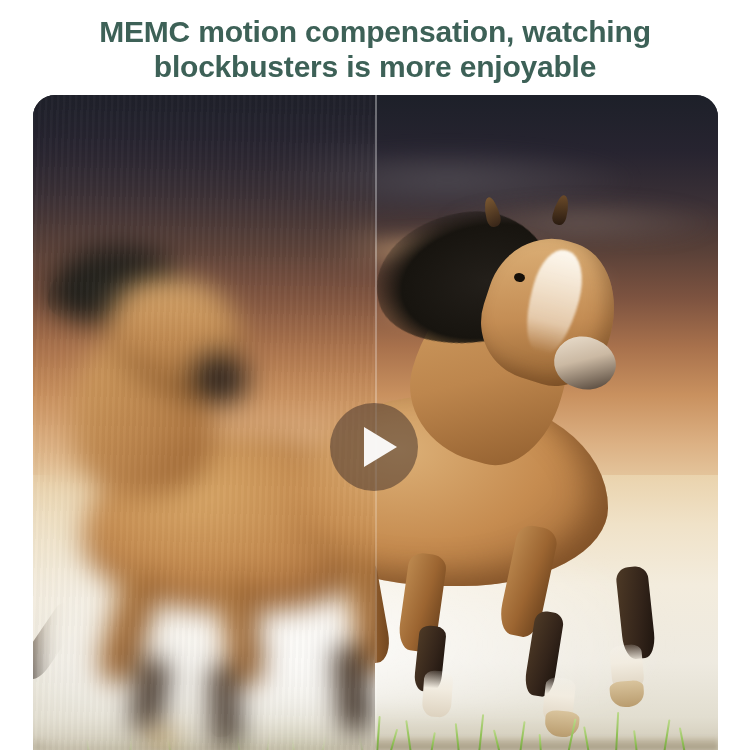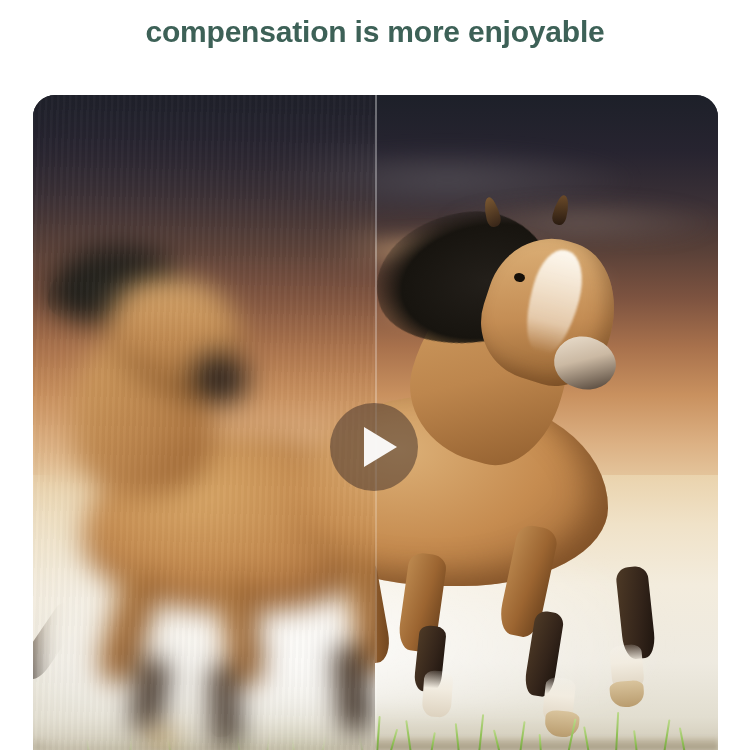--- a/index.html
+++ b/index.html
@@ -330,21 +330,22 @@
     border-top: 20px solid transparent;
     border-bottom: 20px solid transparent;
   }
 </style>
 </head>
 <body>
 
 <div class="page">
 
   <div class="headline">
-    <span class="ln">compensation is more enjoyable</span>
+    <span class="ln">MEMC motion compensation, watching</span>
+    <span class="ln">blockbusters is more enjoyable</span>
   </div>
 
   <div class="media-frame">
 
     <div class="photo">
       <div class="sky"></div>
       <div class="cloud cl-d"></div>
       <div class="cloud cl-e"></div>
       <div class="cloud cl-a"></div>
       <div class="cloud cl-b"></div>

